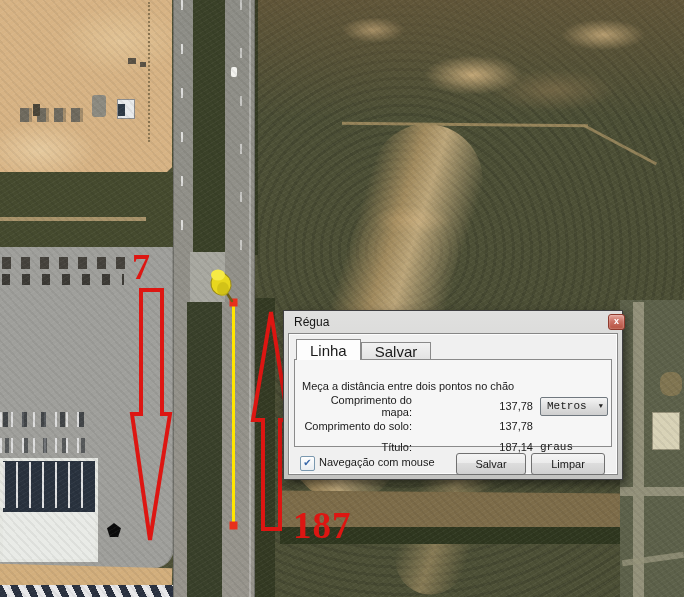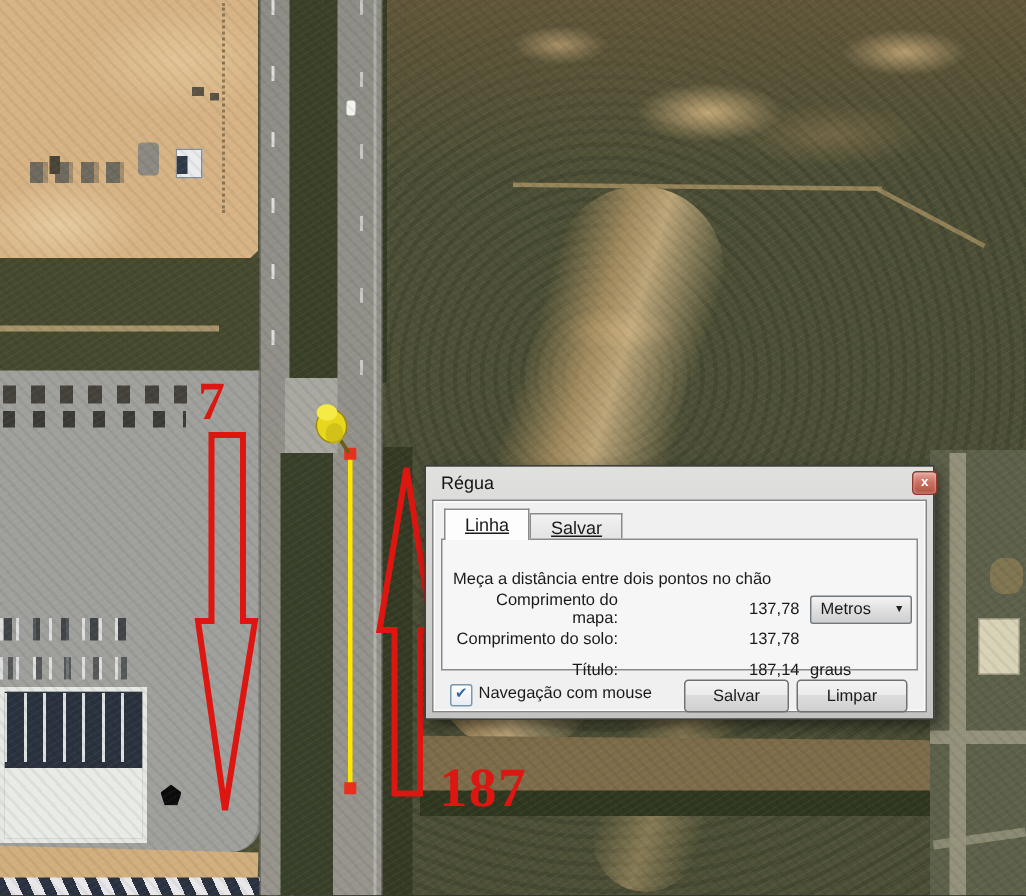--- a/index.html
+++ b/index.html
@@ -114,32 +114,32 @@
     box-shadow:3px 4px 9px rgba(0,0,0,.5);z-index:50;}
   .titlebar{left:0;top:0;width:100%;height:22px;}
   .title-text{left:10px;top:4px;font-size:12px;color:#141414;}
   .close-btn{left:324px;top:3px;width:15px;height:14px;border:1px solid #8e3a2d;border-radius:3px;
     background:linear-gradient(180deg,#e5a79d,#cb7265 45%,#b5503f);
     color:#fff;font-size:9px;font-weight:bold;text-align:center;line-height:13px;
     box-shadow:inset 0 0 2px rgba(255,255,255,.6);cursor:pointer;}
   .client{left:4px;top:22px;width:328px;height:140px;background:#f0f0f0;border:1px solid #868686;
     box-shadow:inset 0 0 0 1px rgba(255,255,255,.8);}
   .tabbar{left:7px;top:6px;height:20px;display:flex;align-items:flex-end;}
-  .tab{font-size:12px;color:#1a1a1a;border:1px solid #8a8a8a;border-bottom:none;
-    padding:0 13px;display:flex;align-items:center;cursor:pointer;text-decoration:underline;}
+  .tab{font-size:15px;color:#1a1a1a;border:1px solid #8a8a8a;border-bottom:none;
+    padding:0 13px;display:flex;align-items:center;cursor:pointer;}
   .tab.active{background:#fdfdfd;height:20px;position:relative;z-index:2;}
   .tab.inactive{background:linear-gradient(180deg,#f2f2f2,#e2e2e2);height:17px;z-index:1;}
   .tabpanel{left:5px;top:25px;width:316px;height:86px;border:1px solid #8a8a8a;background:#f6f6f6;z-index:1;}
   .desc{margin:20px 0 2px 7px;font-size:11px;color:#1a1a1a;}
   .frow{display:grid;grid-template-columns:110px 123px auto;height:21px;align-items:center;
     font-size:11px;color:#1a1a1a;padding-left:7px;}
   .frow .lbl{text-align:right;}
   .frow.r .lbl{text-align:right;}
   .frow .val{text-align:right;padding-right:2px;}
-  .frow .unit{padding-left:5px;}
+  .frow .unit{padding-left:5px;font-family:Liberation Mono, monospace;}
   .combo{width:68px;height:19px;border:1px solid #70787f;border-radius:2px;
     background:linear-gradient(180deg,#f4f4f4,#dcdcdc 60%,#cfcfcf);
     display:flex;align-items:center;justify-content:space-between;
     padding:0 4px 0 6px;font-size:11px;cursor:pointer;box-sizing:border-box;}
   .combo .arrow{font-size:7px;color:#222;}
   .bottomrow{left:0;top:119px;width:100%;height:22px;}
   .chkbox{left:11px;top:3px;width:13px;height:13px;border:1px solid #7a98af;border-radius:2px;
     background:linear-gradient(180deg,#fefefe,#e9edf1);text-align:center;line-height:12px;
     font-size:10px;color:#3666a8;cursor:pointer;}
   .chklabel{left:30px;top:3px;font-size:11px;color:#1a1a1a;}

